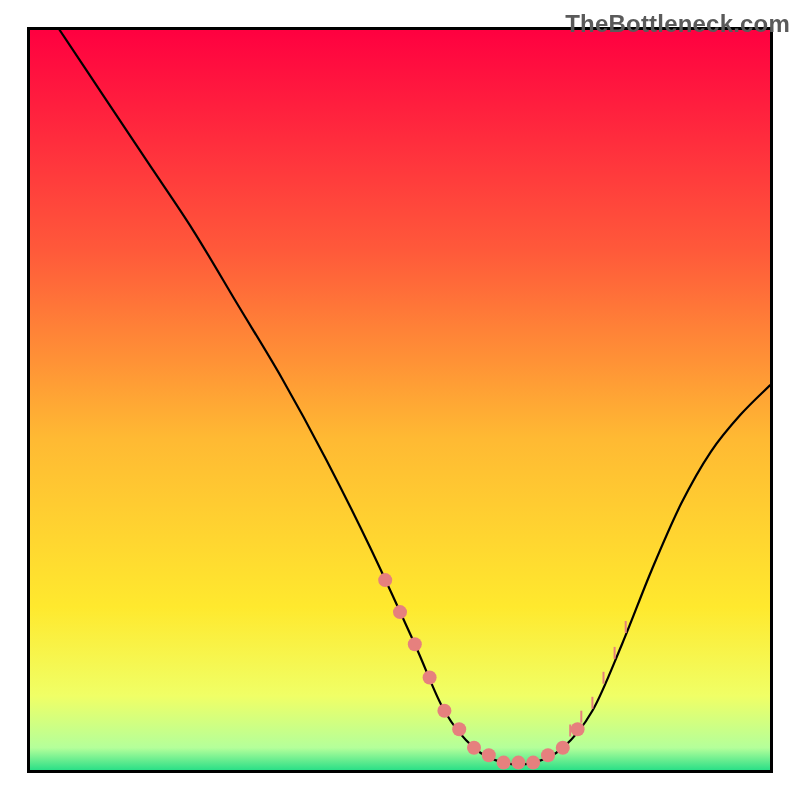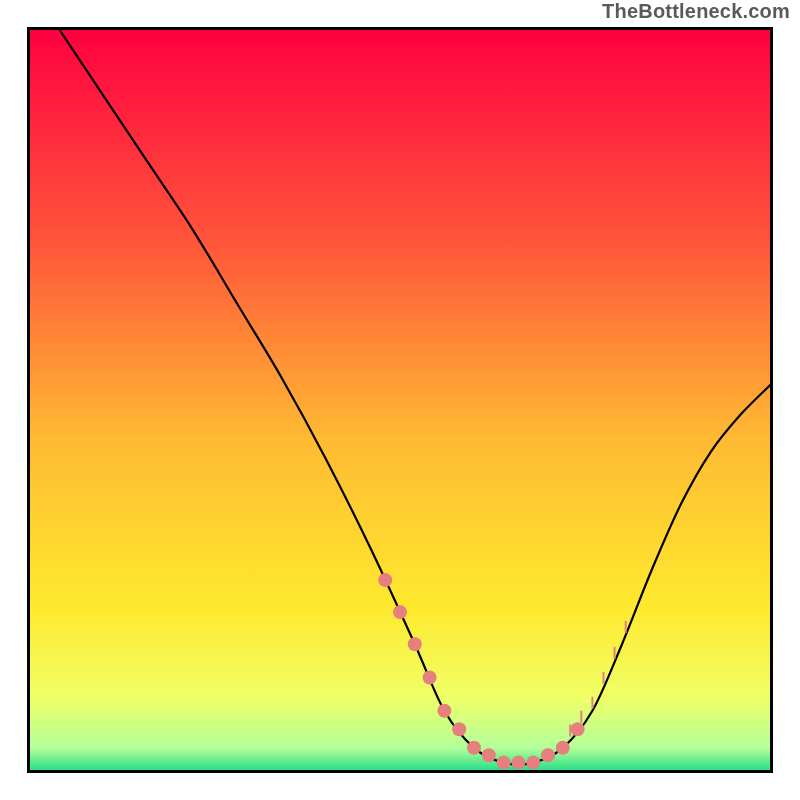--- a/index.html
+++ b/index.html
@@ -10,24 +10,24 @@
     background: #fff;
     font-family: Arial, Helvetica, sans-serif;
   }
   .container {
     position: relative;
     width: 800px;
     height: 800px;
   }
   .watermark {
     position: absolute;
-    top: 0;
+    top: 10px;
     right: 10px;
     color: #5a5a5a;
-    font-size: 20px;
+    font-size: 24px;
     font-weight: 600;
     letter-spacing: 0.2px;
     z-index: 10;
   }
   .plot-frame {
     position: absolute;
     left: 27px;
     top: 27px;
     width: 746px;
     height: 746px;

